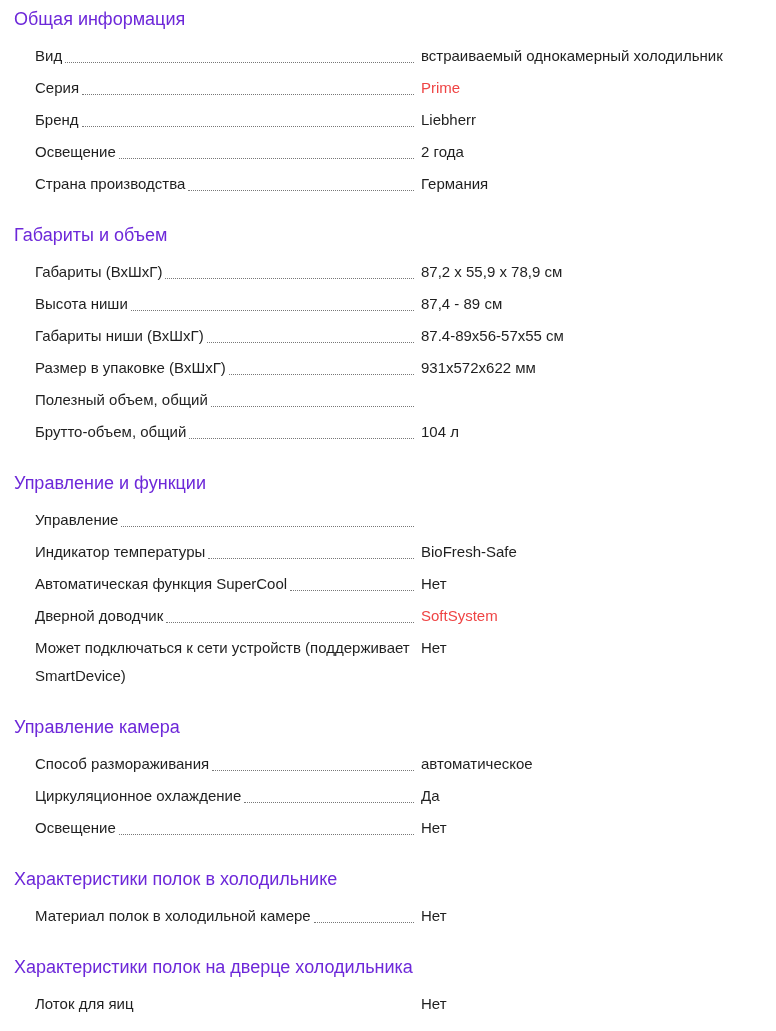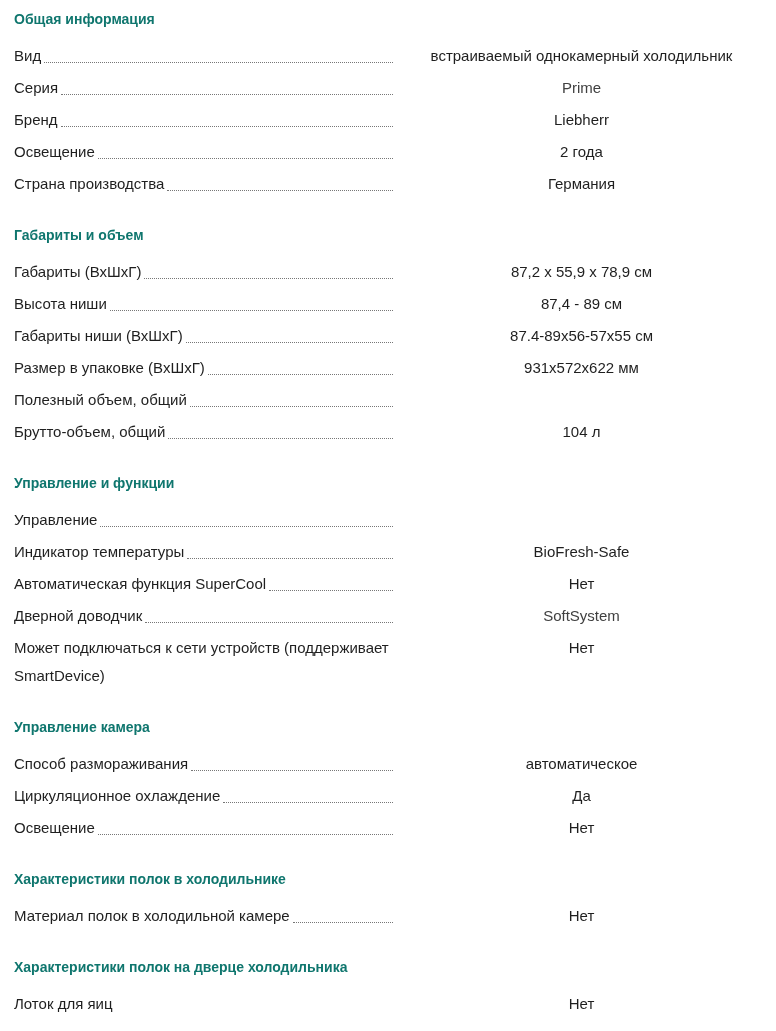--- a/index.html
+++ b/index.html
@@ -15,26 +15,26 @@
     font-family: "Liberation Sans", "DejaVu Sans", sans-serif;
     font-size: 15px;
     line-height: 28px;
     color: #1f1f1f;
     -webkit-font-smoothing: antialiased;
   }
   .section { margin-top: 24px; }
   .section:first-child { margin-top: 0; }
   .section-title {
     margin: 0;
-    font-size: 14px;
+    font-size: 18px;
     line-height: 22px;
-    font-weight: 700;
-    color: #0f766e;
-  }
-  .rows { margin-top: 10px; }
+    font-weight: 400;
+    color: #6d28d9;
+  }
+  .rows { margin-top: 10px; margin-left: 21px; }
   .row {
     display: flex;
     align-items: flex-start;
     padding: 2px 0;
   }
   .row-left {
     flex: 0 0 382px;
     min-width: 0;
     display: flex;
     align-items: flex-end;
@@ -45,23 +45,22 @@
     min-width: 12px;
     border-bottom: 1px dotted #777777;
     margin: 0 3px 7px 3px;
     height: 0;
   }
   .row-value {
     flex: 1 1 auto;
     min-width: 0;
     margin-left: 4px;
     color: #1f1f1f;
-    text-align: center;
-  }
-  .row-value.muted { color: #404040; }
+  }
+  .row-value.muted { color: #ef4444; }
 </style>
 </head>
 <body>
 
 <main id="spec-root">
   <section class="section">
     <h2 class="section-title">Общая информация</h2>
     <div class="rows">
   <div class="row">
     <div class="row-left">

